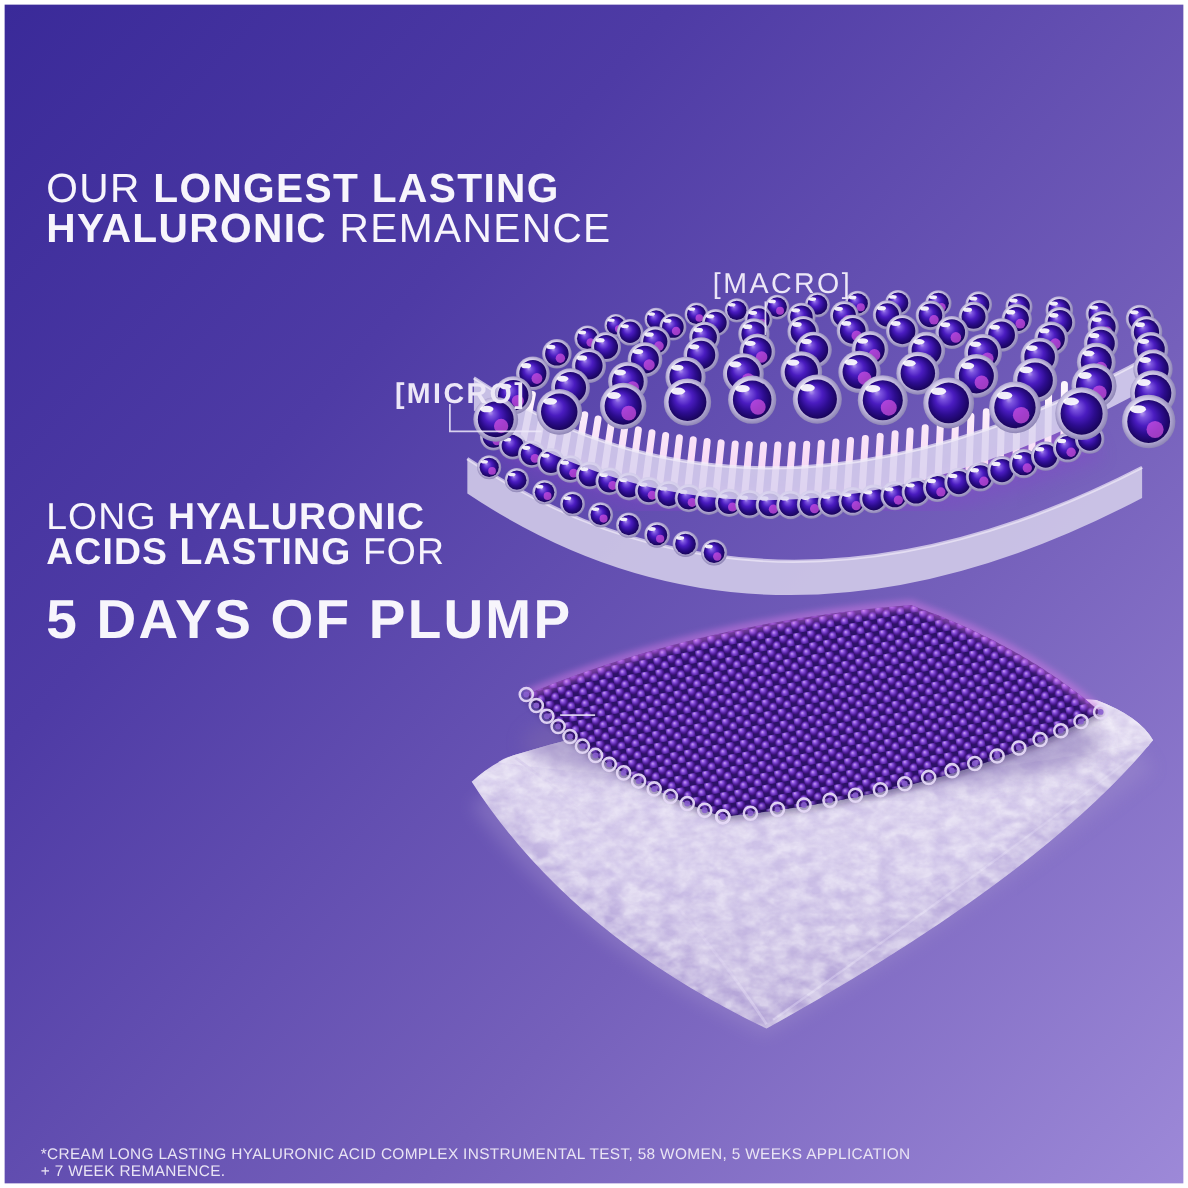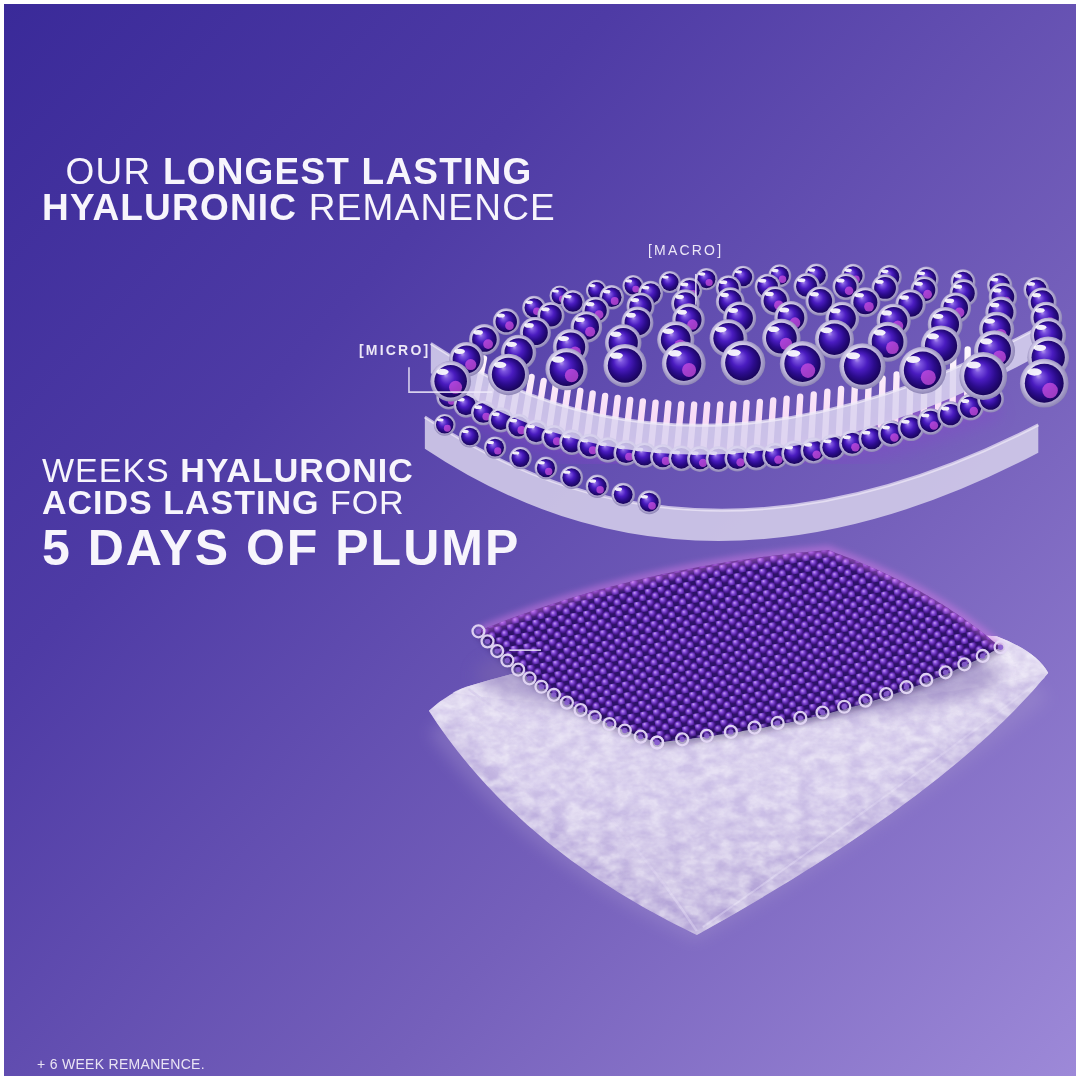--- a/index.html
+++ b/index.html
@@ -3,27 +3,27 @@
 <meta charset="utf-8">
 <style>
   html,body{margin:0;padding:0;}
   body{width:1080px;height:1080px;position:relative;background:#ffffff;
        font-family:"Liberation Sans", sans-serif;}
   .frame{position:absolute;inset:0;border:4px solid #ffffff;box-sizing:border-box;
          background:linear-gradient(132deg,#3a2a99 0%,#4e3ba5 30%,#7560bb 66%,#9d89d8 100%);
          overflow:hidden;}
   svg.art{position:absolute;left:0;top:0;width:1072px;height:1072px;display:block;}
   .headline{position:absolute;left:38px;top:150px;color:#f7f5fc;font-size:37px;
-            line-height:36px;letter-spacing:1.2px;font-weight:300;white-space:nowrap;text-align:center;}
+            line-height:36px;letter-spacing:1.2px;font-weight:300;white-space:nowrap;}
   .b{font-weight:700;}
   .claim{position:absolute;left:38px;top:450px;color:#f7f5fc;font-size:34px;
          line-height:32px;letter-spacing:1px;font-weight:300;white-space:nowrap;}
   .claim .big{display:block;font-size:50px;line-height:54px;letter-spacing:2px;
-              font-weight:700;margin-top:3px;}
-  .layer-label{position:absolute;color:#ece7f7;font-size:14px;letter-spacing:2.2px;
+              font-weight:700;margin-top:18px;}
+  .layer-label{position:absolute;color:#ece7f7;font-size:26px;letter-spacing:2.2px;
                font-weight:400;white-space:nowrap;}
   .lbl-macro{left:644px;top:238px;}
   .lbl-micro{left:355px;top:338px;font-weight:bold;}
   .lbl-epi{left:299px;top:620px;}
   .disclaimer{position:absolute;left:33px;top:1038px;color:#e9e4f4;font-size:14px;
               line-height:15px;letter-spacing:0.3px;font-weight:400;}
 </style>
 </head>
 <body>
 
@@ -644,23 +644,23 @@
 
   <div class="headline">
     <span>OUR </span><span class="b">LONGEST LASTING</span><br>
     <span class="b">HYALURONIC</span><span> REMANENCE</span>
   </div>
 
   <div class="layer-label lbl-macro">[MACRO]</div>
   <div class="layer-label lbl-micro">[MICRO]</div>
 
   <div class="claim">
-    <span>WEEKS </span><span class="b">HYALURONIC</span><br>
+    <span>LONG </span><span class="b">HYALURONIC</span><br>
     <span class="b">ACIDS LASTING</span><span> FOR</span>
     <span class="big">5 DAYS OF PLUMP</span>
   </div>
 
   <div class="disclaimer">
-    <br>
-    <span>+ 6 WEEK REMANENCE.</span>
+    <span>*CREAM LONG LASTING HYALURONIC ACID COMPLEX INSTRUMENTAL TEST, 58 WOMEN, 5 WEEKS APPLICATION</span><br>
+    <span>+ 7 WEEK REMANENCE.</span>
   </div>
 
 </div>
 
 </body></html>

